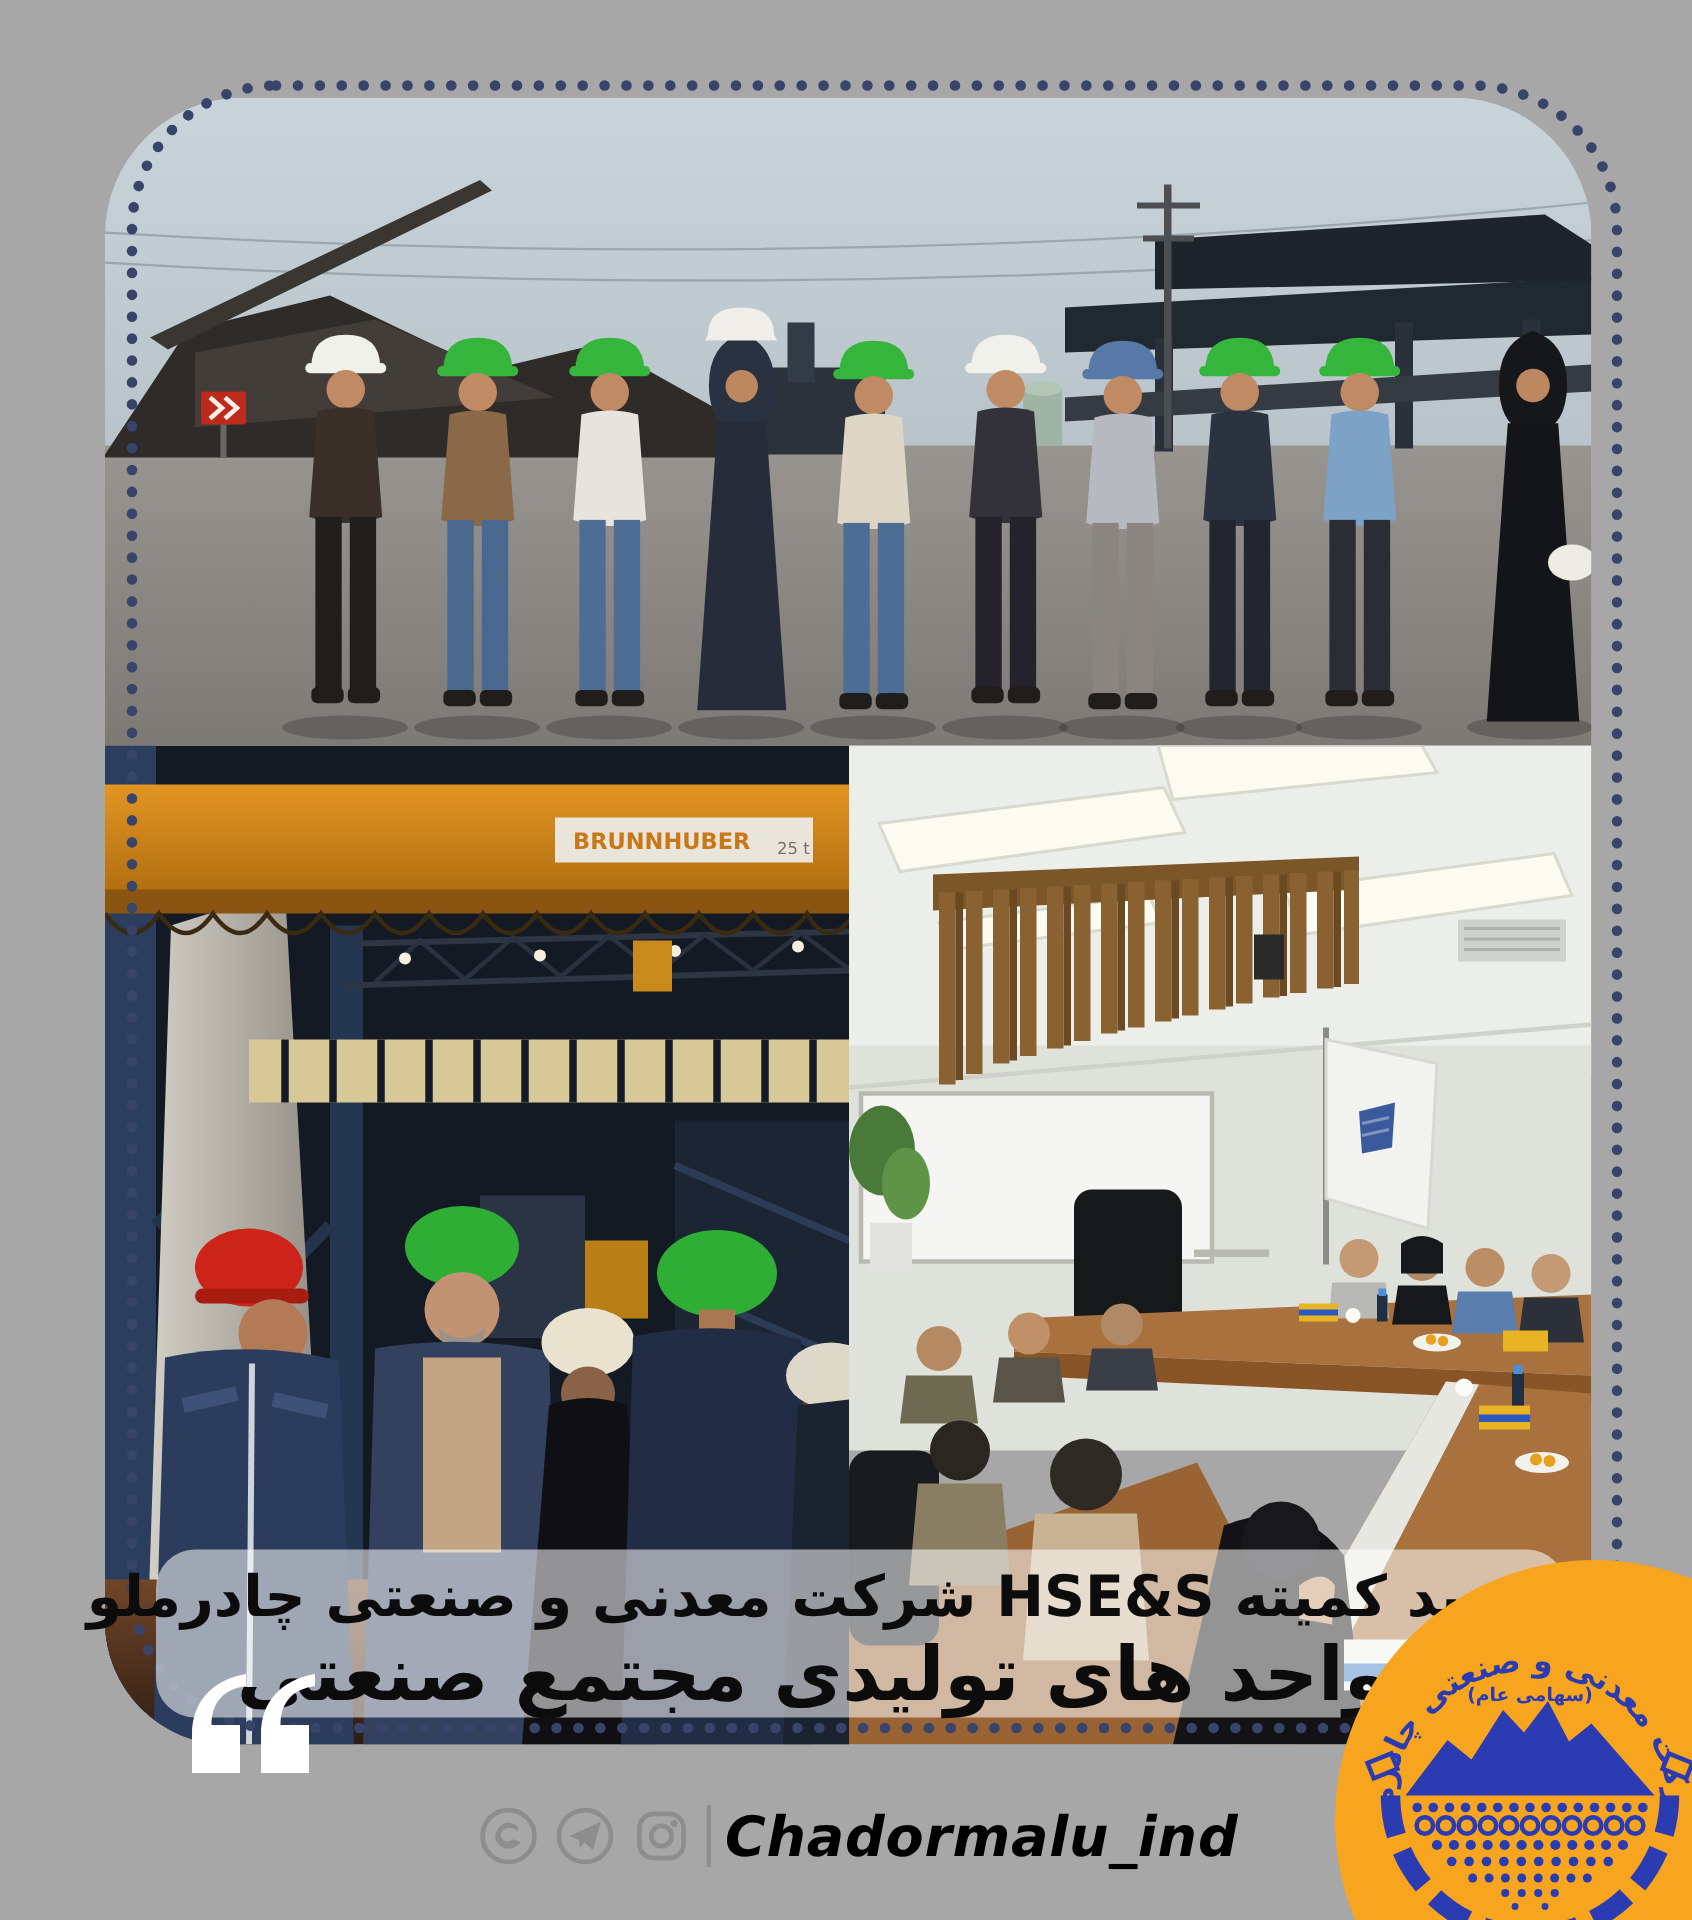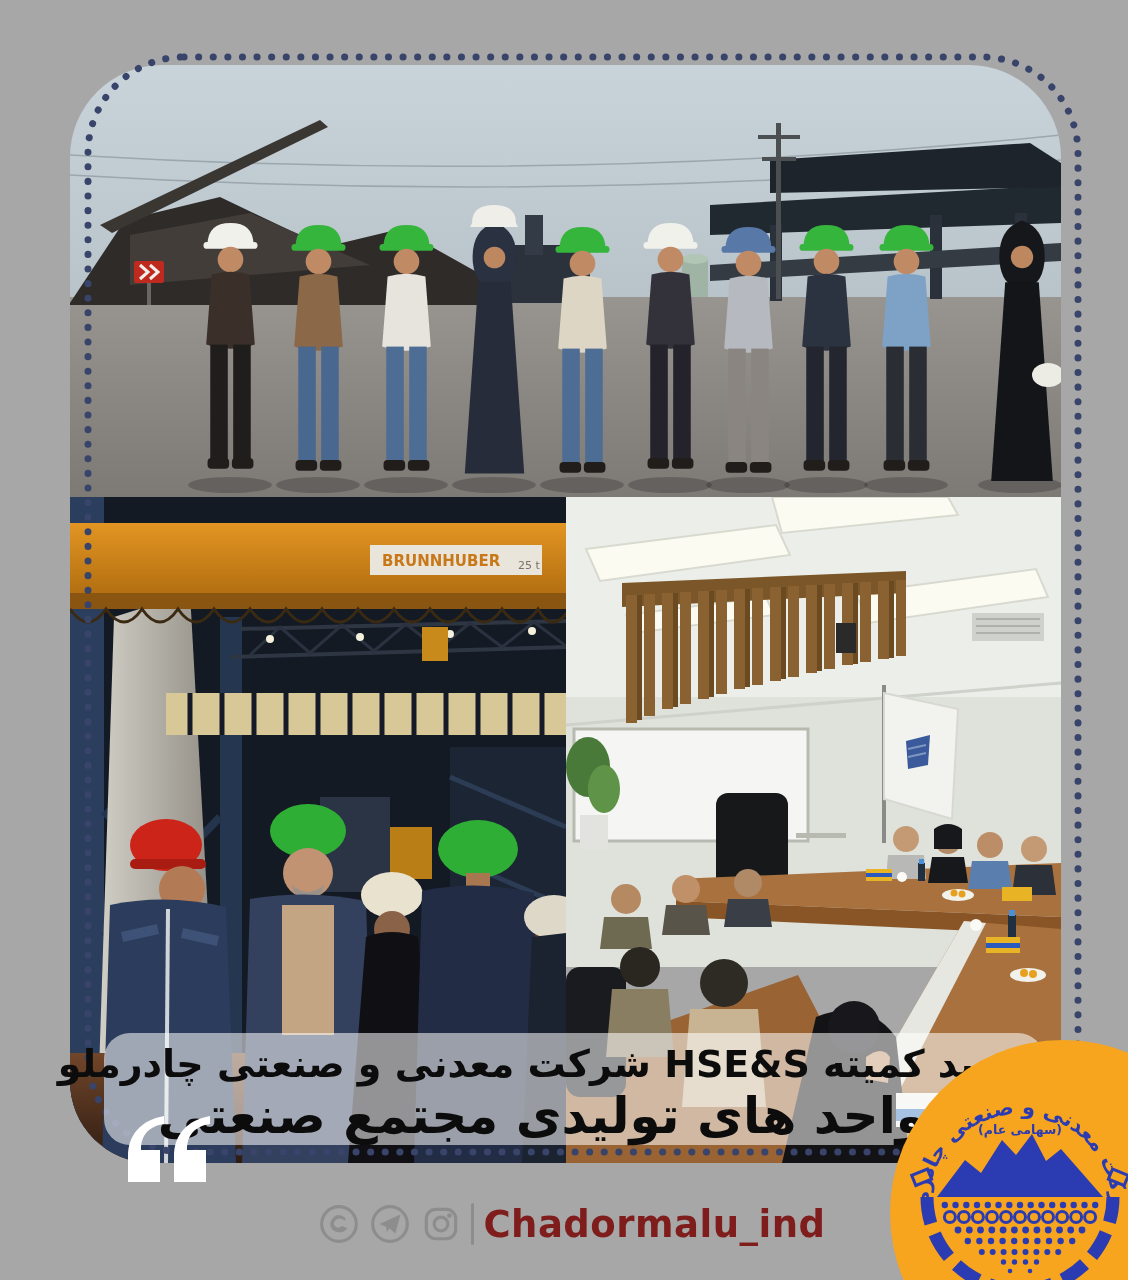--- a/index.html
+++ b/index.html
@@ -15,21 +15,21 @@
     background:rgba(255,255,255,0.55);border-radius:26px;z-index:6;}
   .caption-text{position:absolute;left:104px;top:1033px;width:940px;height:112px;z-index:7;
     direction:rtl;text-align:center;display:flex;flex-direction:column;justify-content:center;
     font-weight:bold;color:#0c0c0c;}
   .caption-line1{font-size:38px;line-height:54px;white-space:nowrap;}
   .caption-line2{font-size:50px;line-height:50px;white-space:nowrap;}
   .quote-mark{position:absolute;left:128px;top:1116px;z-index:8;}
   .social-row{position:absolute;left:0;right:0;top:1198px;height:52px;display:flex;
     align-items:center;justify-content:center;gap:9px;z-index:4;transform:translateX(-14px);}
   .social-sep{width:3px;height:42px;background:#8d8d8d;border-radius:2px;}
-  .social-handle{font-size:37px;font-weight:bold;color:#7f1d1d;letter-spacing:0.5px;}
+  .social-handle{font-size:37px;font-weight:bold;color:#000000;letter-spacing:0.5px;font-style:italic;}
   .logo-circle{position:absolute;left:890px;top:1040px;width:346px;height:346px;
     border-radius:50%;background:#f7a51f;z-index:9;}
   .logo-emblem{position:absolute;left:905px;top:1056px;z-index:10;}
 </style>
 </head>
 <body>
 
 <div class="canvas">
 
   <div class="montage">

